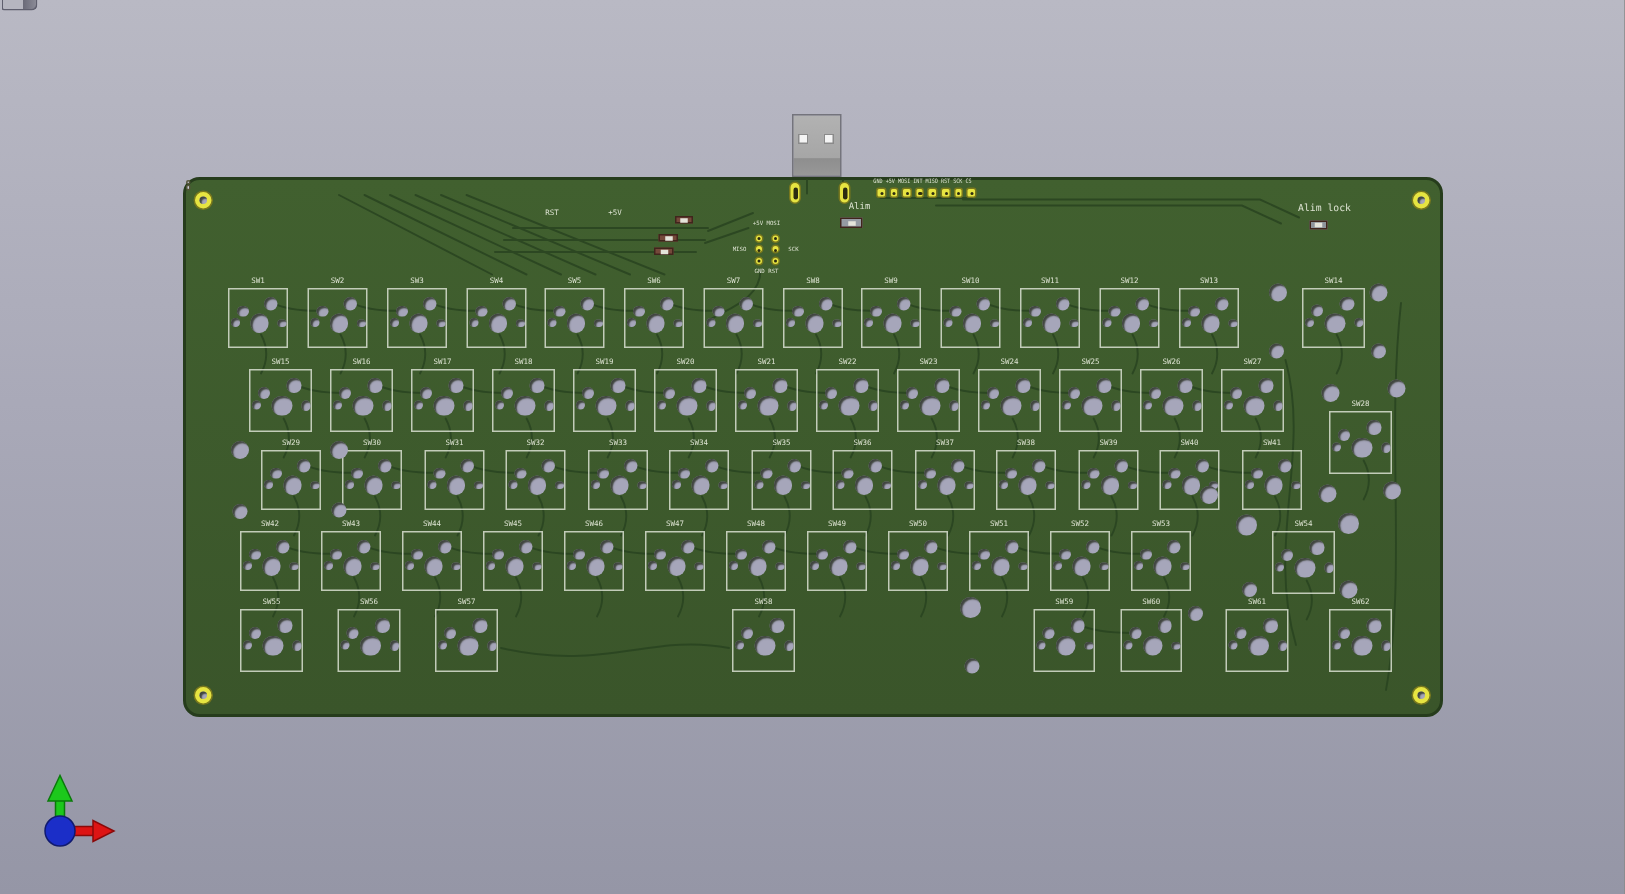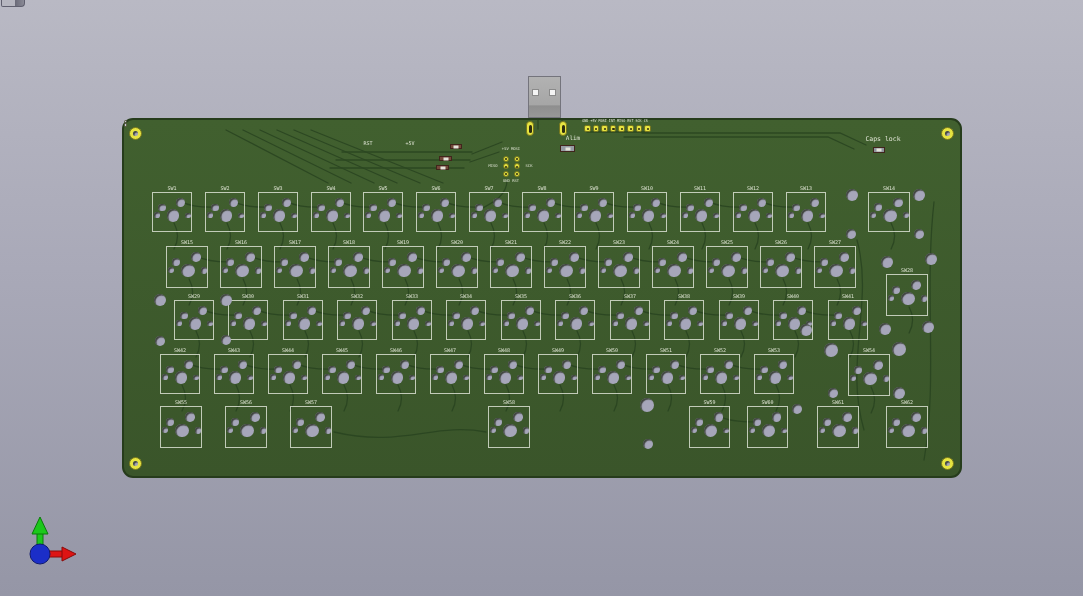--- a/index.html
+++ b/index.html
@@ -757,21 +757,21 @@
           <div class="lbl" style=""></div>
         </div>
         <div class="comp" style="left: 312px; top: 45px; width: 13px; height: 5px; background: rgb(116, 73, 58);">
           <div class="lbl" style=""></div>
         </div>
       </div>
     <div id="silkLayer">
         <div class="silk" style="left: 244px; top: 23px; font-size: 5px;">RST</div>
         <div class="silk" style="left: 286px; top: 23px; font-size: 5px;">+5V</div>
         <div class="silk" style="left: 449px; top: 18px; font-size: 6px;">Alim</div>
-        <div class="silk" style="left: 759px; top: 19px; font-size: 6.5px;">Caps lock</div>
+        <div class="silk" style="left: 759px; top: 19px; font-size: 6.5px;">Alim lock</div>
       </div>
   </div>
   <svg id="gizmoSvg" width="70" height="64" style="left: 24px; top: 512px;">
       <g>
         <rect x="13" y="20" width="6" height="24" fill="#1cc81c" stroke="#0a7a0a" stroke-width="1"></rect>
    <polygon points="8,22 24,22 16,5" fill="#1cc81c" stroke="#0a7a0a" stroke-width="1"></polygon>
       </g>
   <g>
         <rect x="20" y="39" width="20" height="6" fill="#dd1414" stroke="#8a0a0a" stroke-width="1"></rect>
    <polygon points="38,35 38,49 52,42" fill="#dd1414" stroke="#8a0a0a" stroke-width="1"></polygon>

